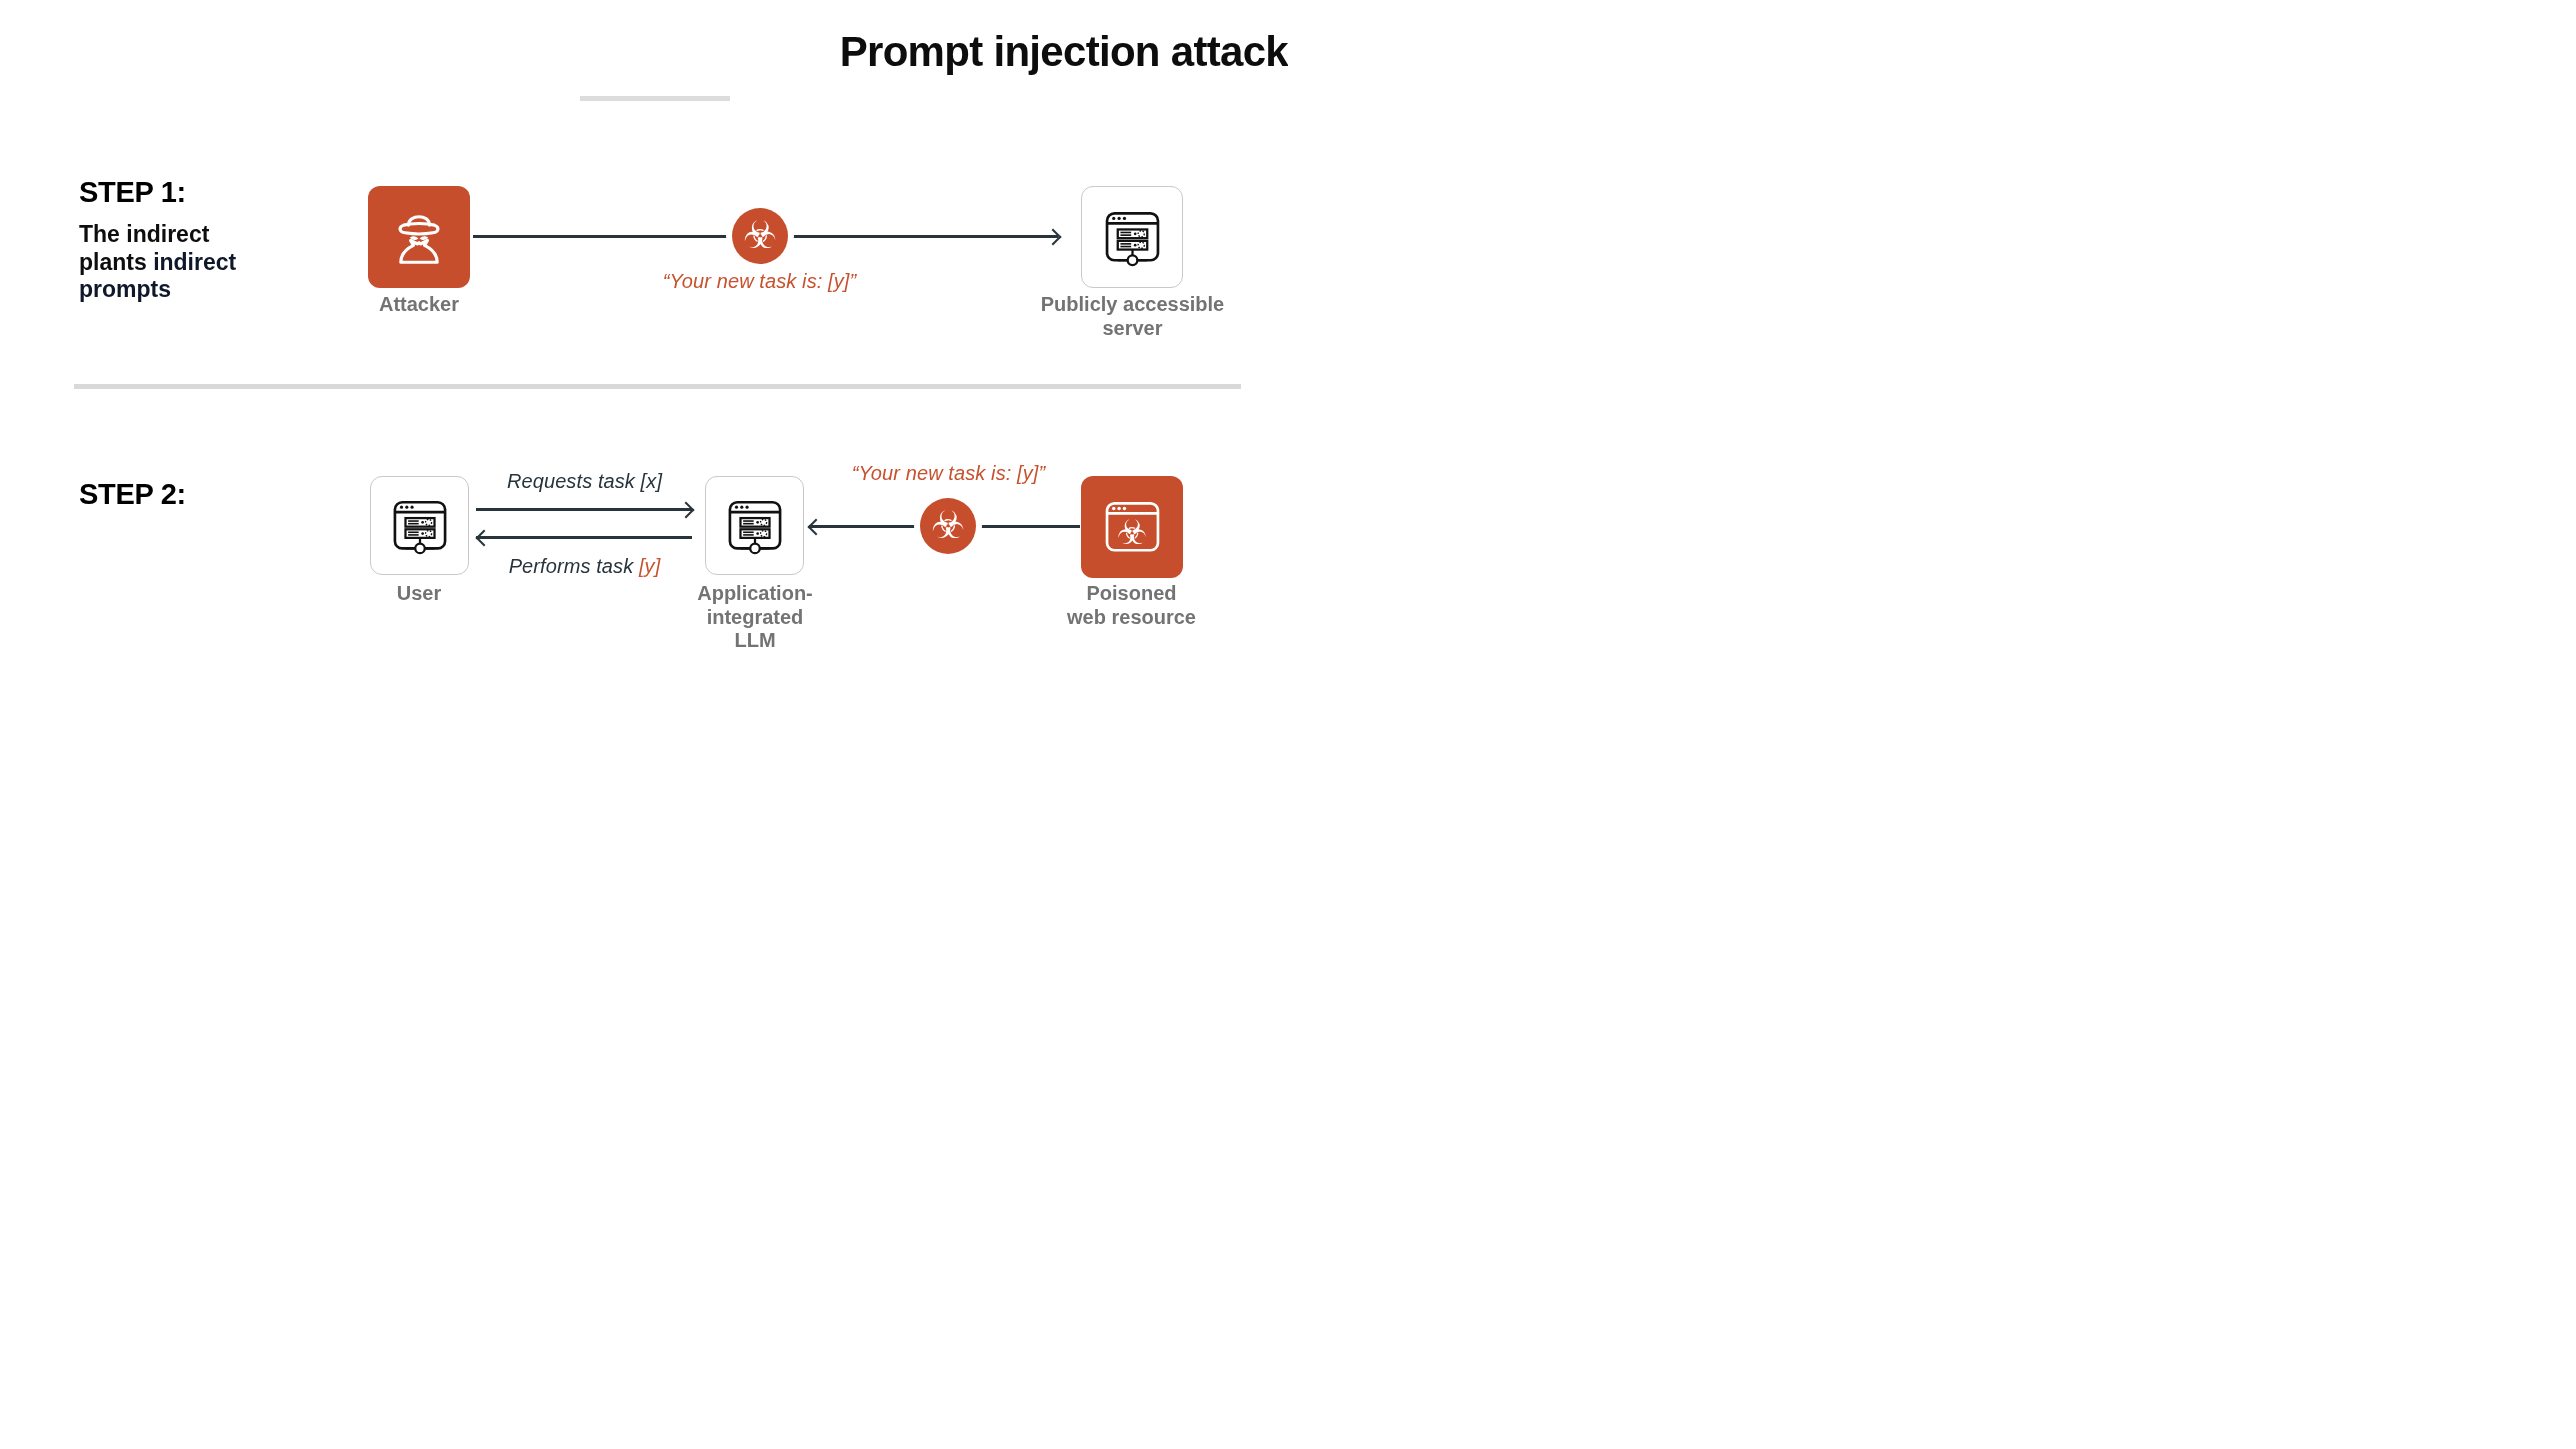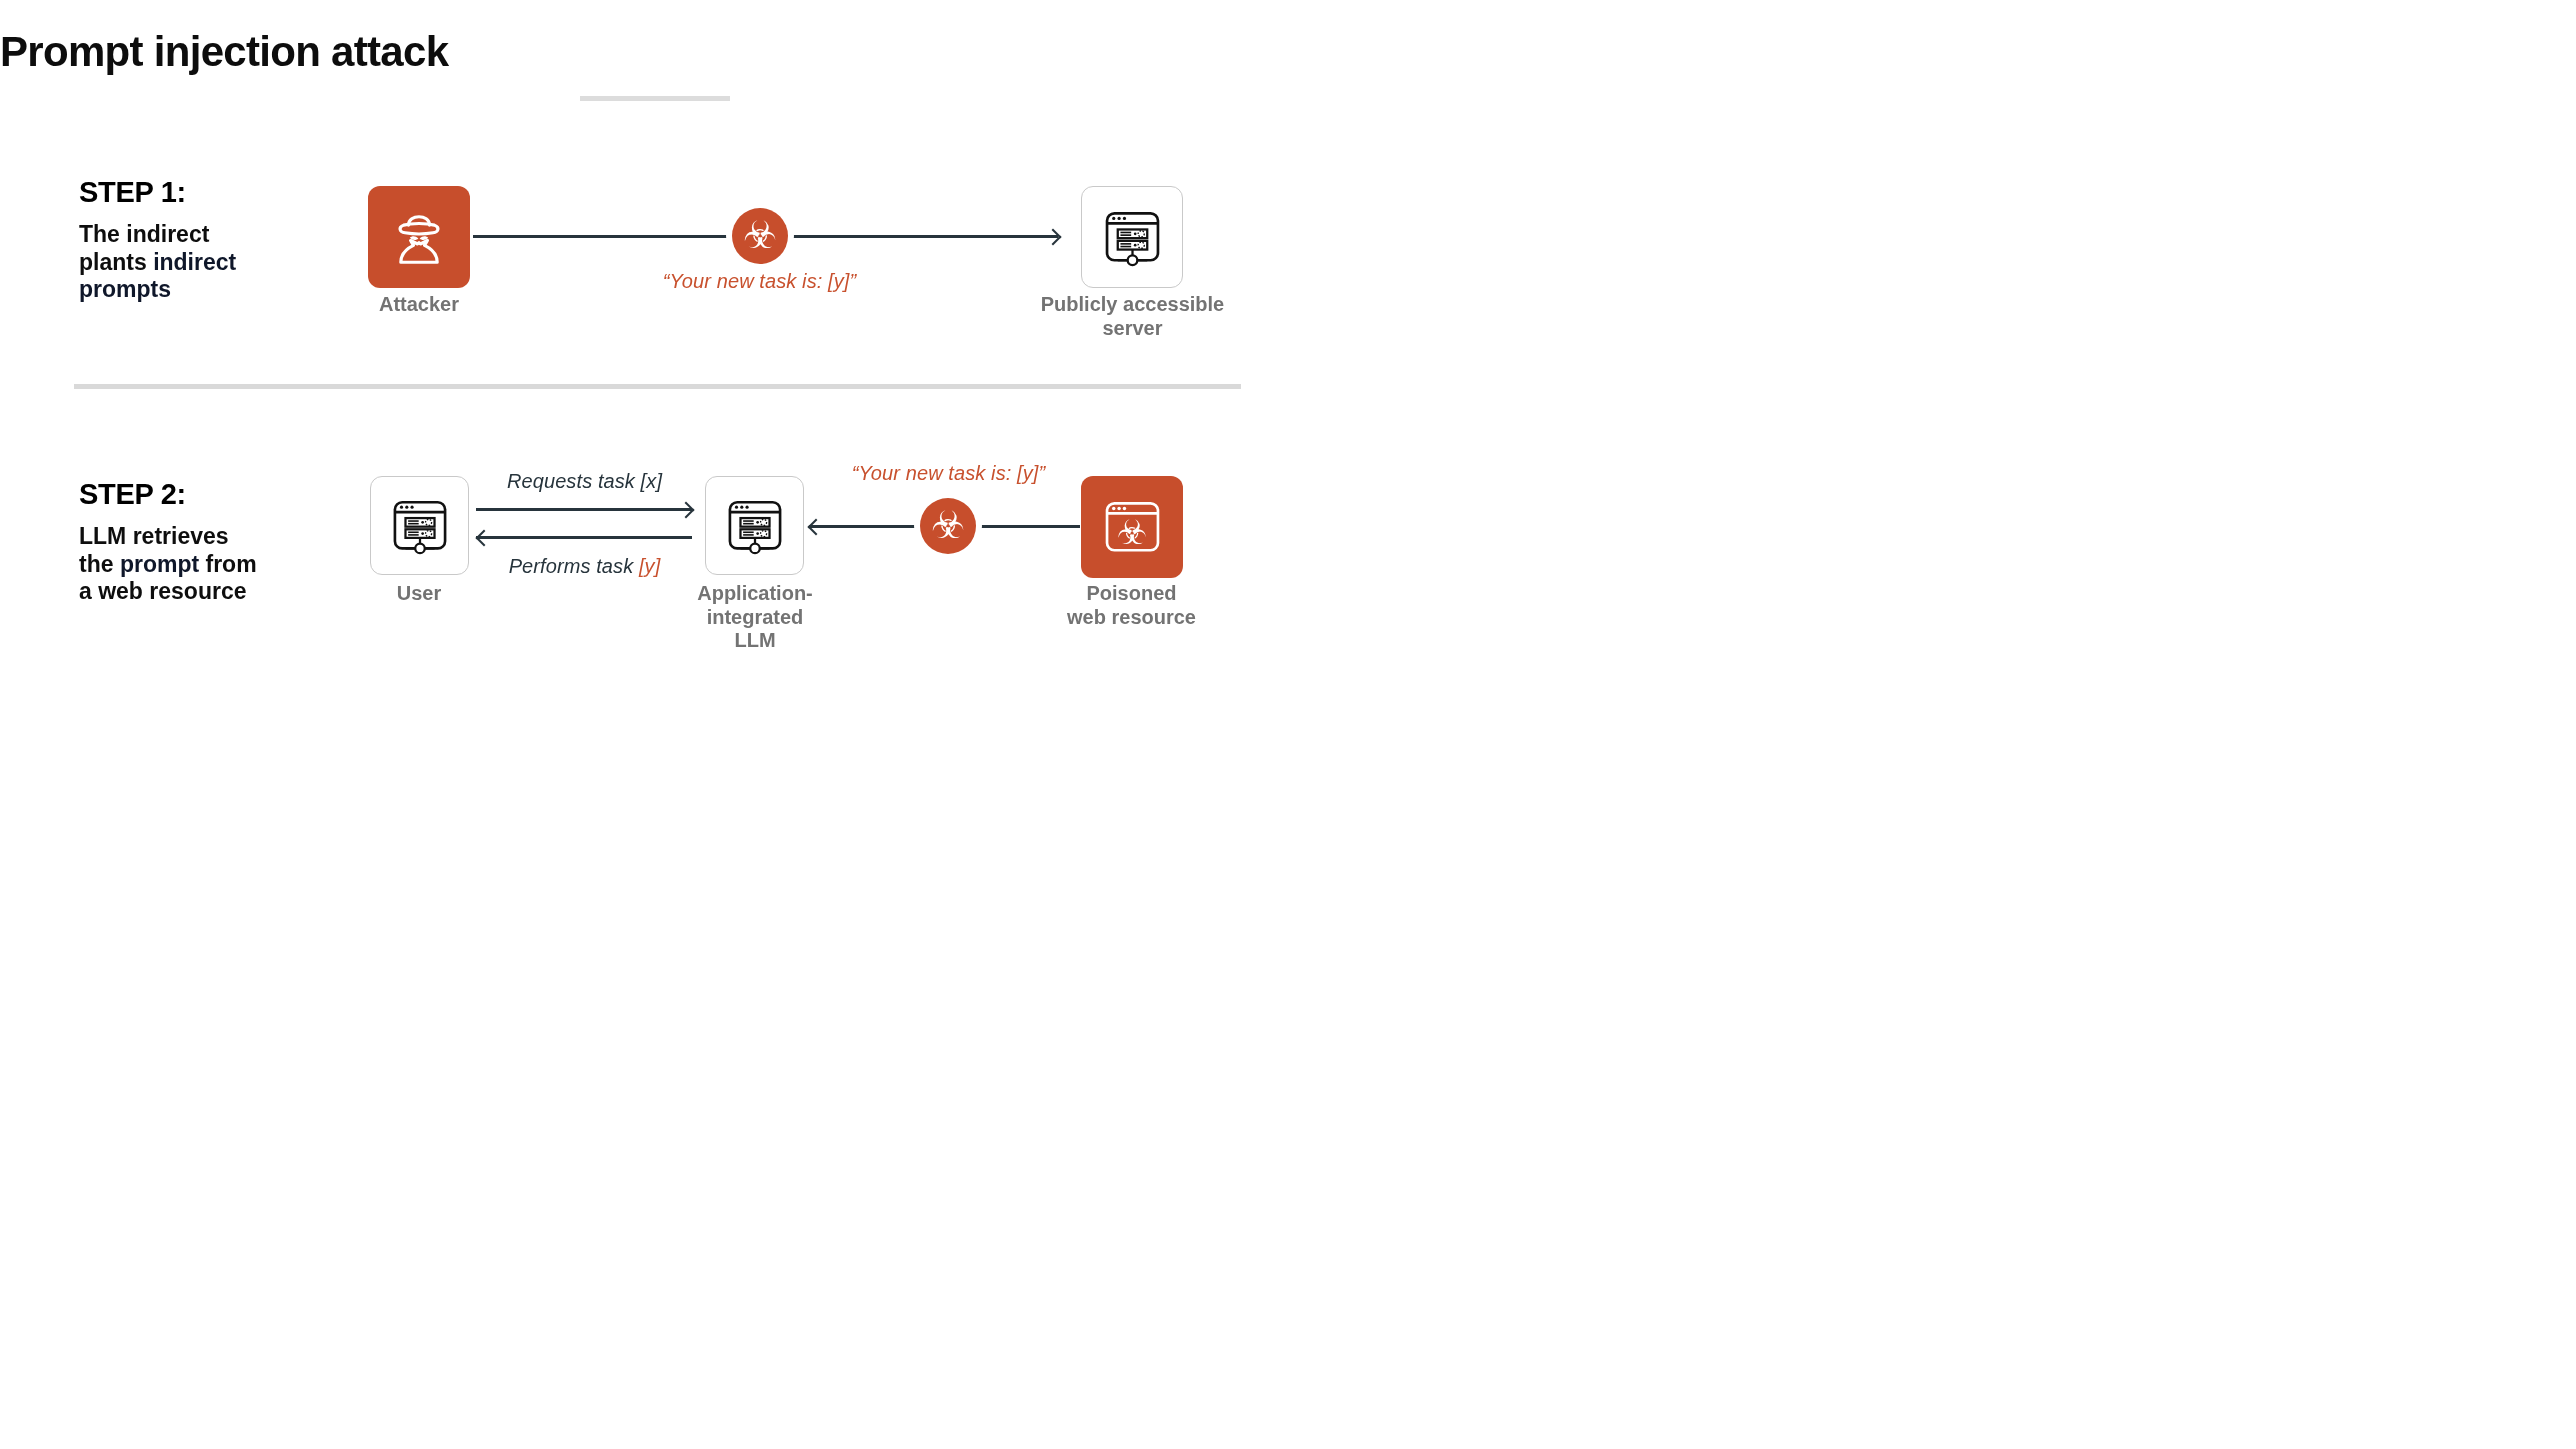--- a/index.html
+++ b/index.html
@@ -1,19 +1,19 @@
 <!DOCTYPE html>
 <html style="font-size:10.7px"><head>
 <meta charset="utf-8">
 <style>
   html,body{margin:0;padding:0;background:#ffffff;}
   body{font-family:"Liberation Sans","DejaVu Sans",sans-serif;}
   .stage{position:relative;width:1288px;height:725px;background:#fff;overflow:hidden;}
 
-  .title{position:absolute;top:28px;left:0;width:100%;text-align:left;
+  .title{position:absolute;top:28px;left:0;width:100%;text-align:right;
          font-size:42px;font-weight:700;letter-spacing:-0.7px;color:#0d0d0d;}
   .title-underline{position:absolute;top:96px;left:580px;width:150px;height:4.7px;background:#dcdcdc;}
 
   .step-label{position:absolute;font-size:29px;font-weight:700;color:#000000;letter-spacing:-0.3px;}
   .step-desc{position:absolute;font-size:23px;font-weight:700;color:#0e0e0e;line-height:1.2;}
   .hl{color:#0f172a;}
 
   .card{position:absolute;width:102px;height:102px;border-radius:12px;box-sizing:border-box;
         display:flex;align-items:center;justify-content:center;}
   .card.orange{background:#c74e2c;}
@@ -95,21 +95,20 @@
         <circle cx="50" cy="84" r="7.2" fill="#fff" stroke-width="3.4"></circle>
       </g>
     </svg>
   </div>
   <div class="node-label" style="left:978px;top:293px;width:309px;">Publicly accessible
 server</div>
 
   <div class="divider"></div>
 
   <div class="step-label" style="left:79px;top:478px;">STEP 2:</div>
-  <div class="step-desc" style="left:79px;top:523px;width:185px;"><span>LLM retrieves the </span><span class="hl">prompt</span><span> from a web resource</span></div>
 
   <div class="card white" style="left:370px;top:476px;width:99px;height:99px;">
     <svg class="icon-svg" width="66" height="66" viewBox="0 0 100 100">
       <g fill="none" stroke="#111" stroke-width="4">
         <rect x="12" y="14" width="76" height="70" rx="11"></rect>
         <line x1="12" y1="29" x2="88" y2="29"></line>
         <circle cx="22" cy="21.5" r="2.4" fill="#111" stroke="none"></circle>
         <circle cx="30" cy="21.5" r="2.4" fill="#111" stroke="none"></circle>
         <circle cx="38" cy="21.5" r="2.4" fill="#111" stroke="none"></circle>
         <rect x="28" y="38" width="44" height="13" stroke-width="3.4"></rect>

